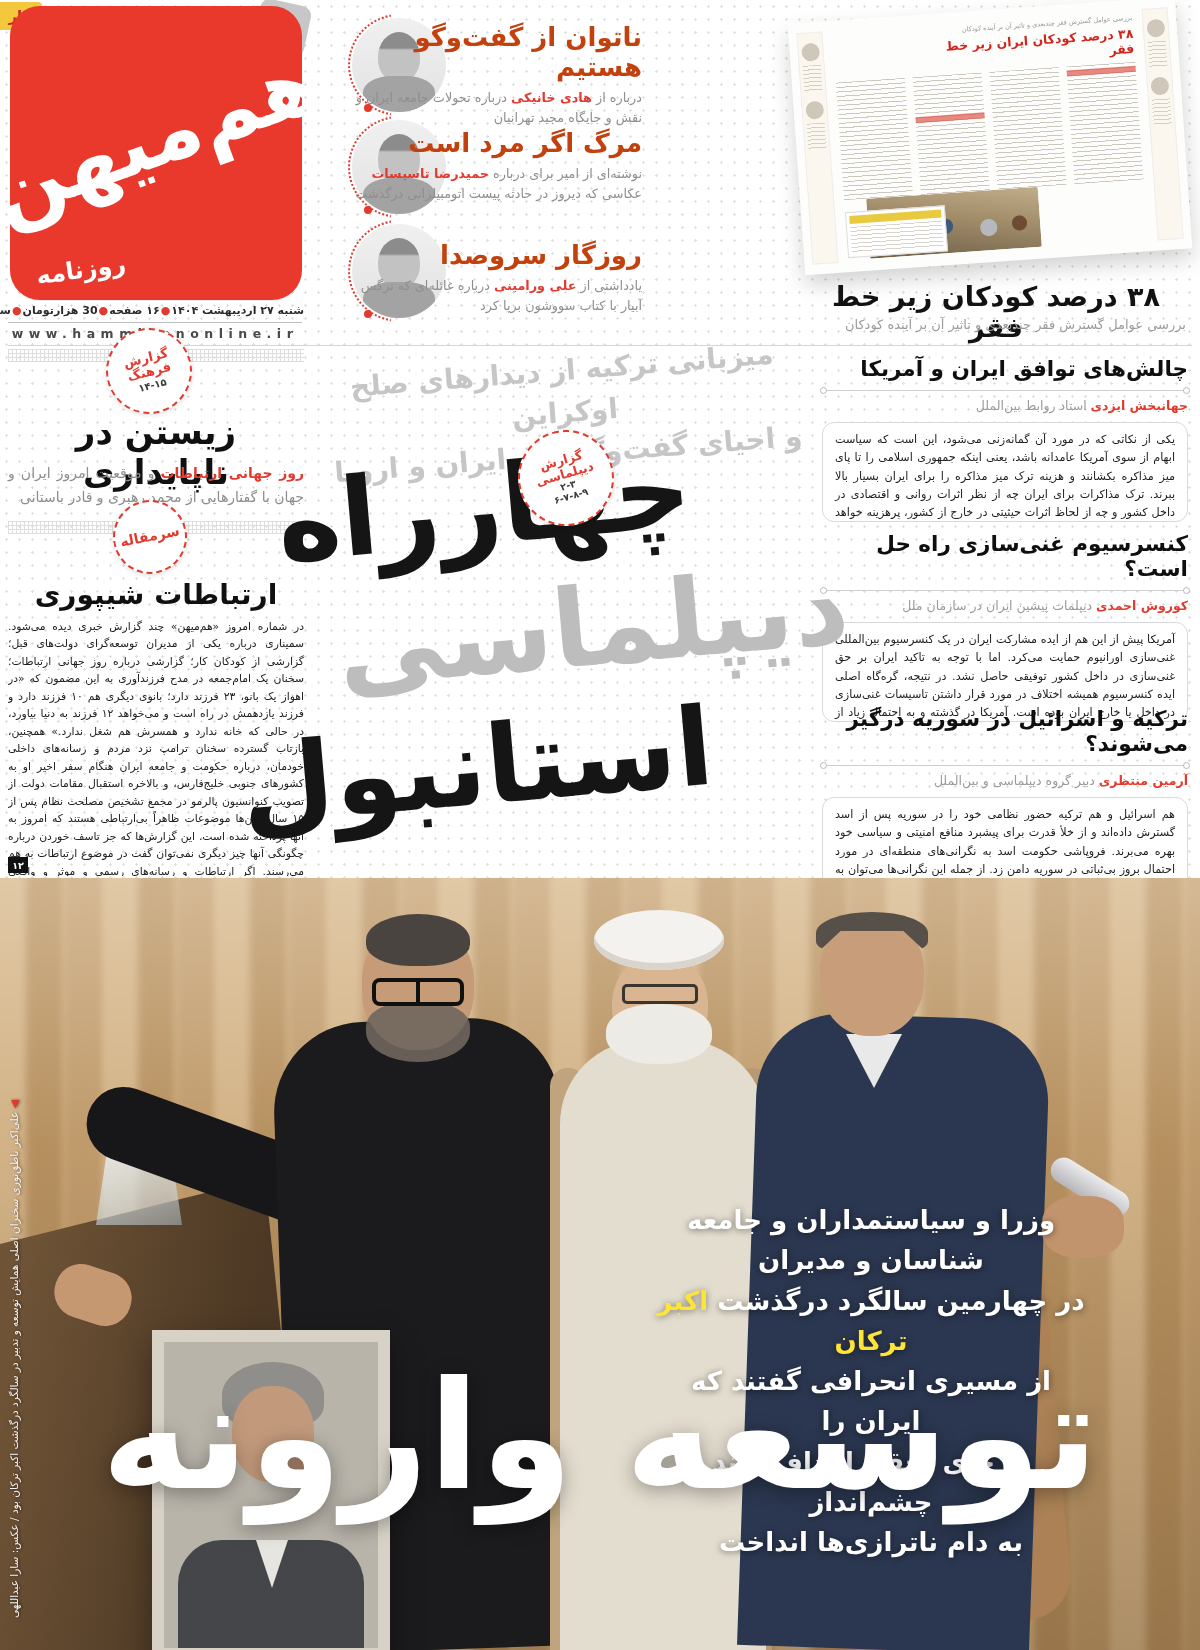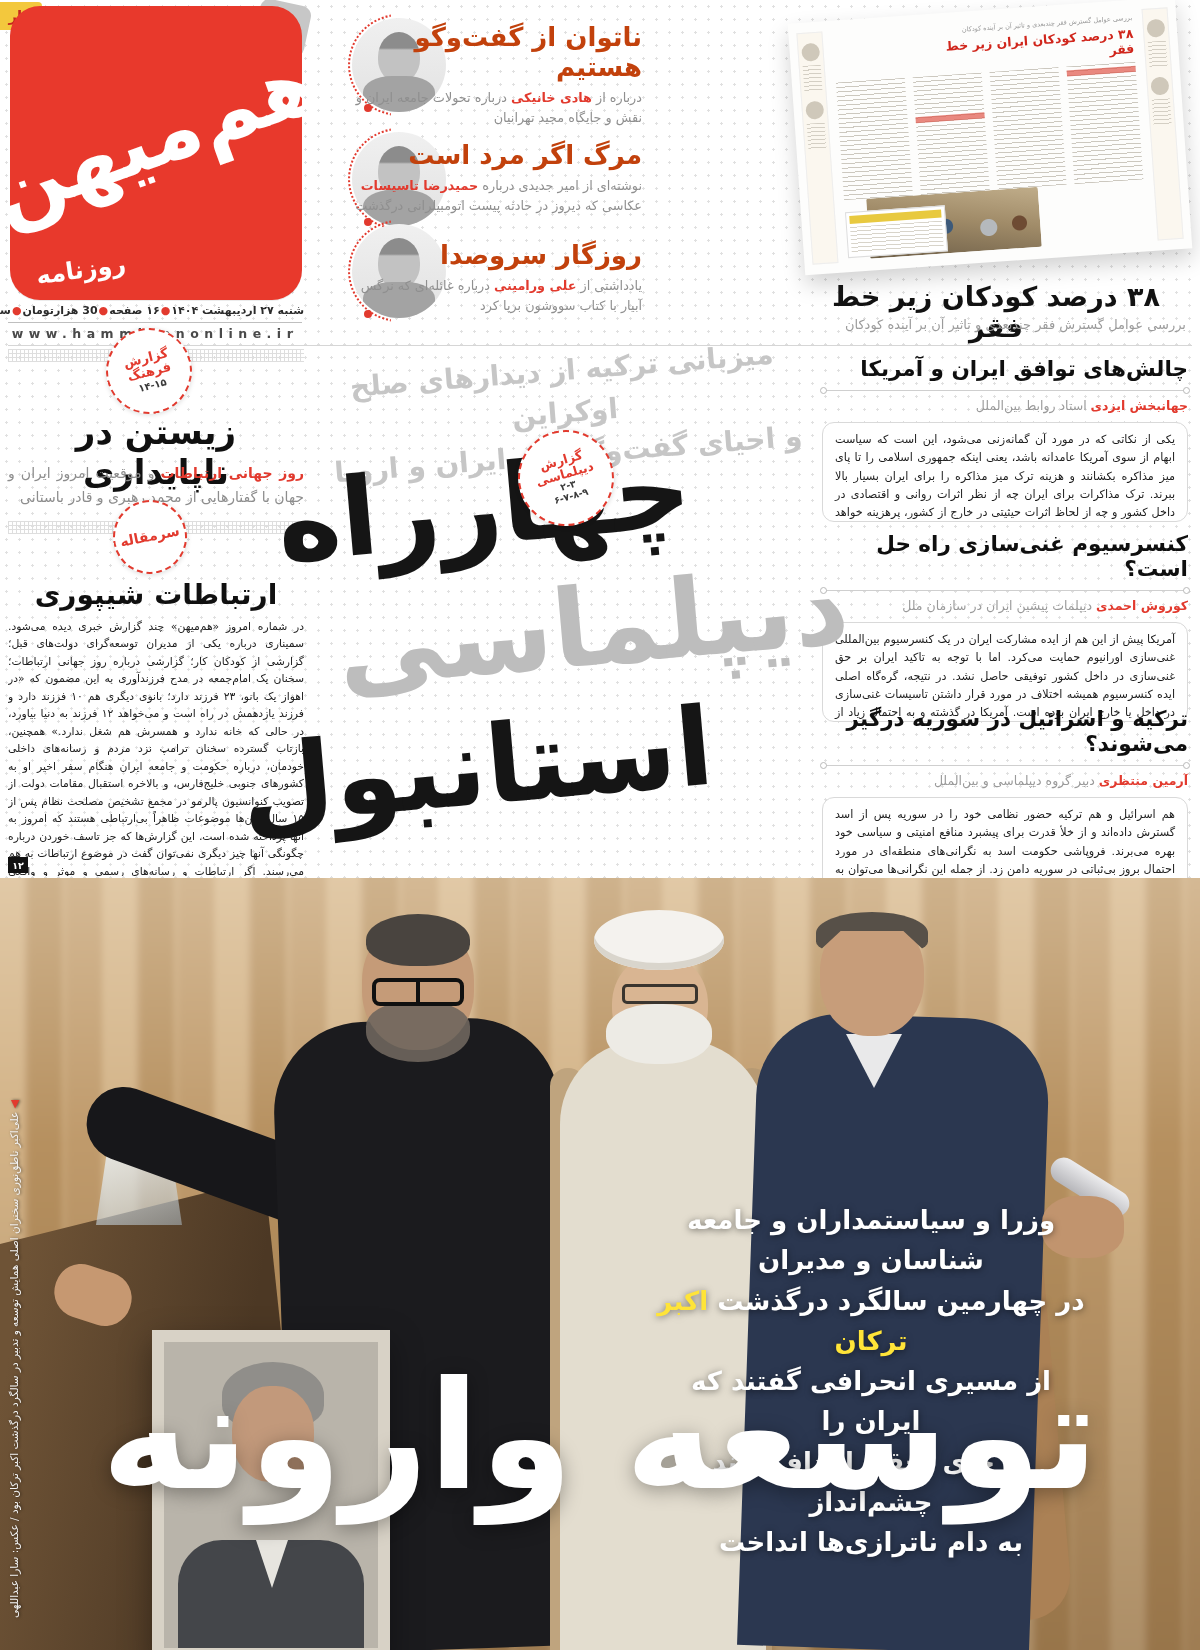--- a/index.html
+++ b/index.html
@@ -33,21 +33,21 @@
   .logo-sub{position:absolute;left:26px;bottom:16px;color:#fff;font-size:24px;font-weight:bold;transform:rotate(-8deg);}
   .dateline{left:6px;top:304px;width:298px;font-size:11px;font-weight:bold;color:#2b2b2b;text-align:center;white-space:nowrap;}
   .dateline .dot{color:var(--red);padding:0 1px;}
   .rule-a{left:8px;top:322px;width:294px;height:1px;background:#bfbfbf;}
   .website{left:8px;top:326px;width:294px;direction:ltr;text-align:center;font-size:12.5px;font-weight:bold;
     letter-spacing:5.5px;color:#4a4a4a;white-space:nowrap;}
   .rule-full{left:8px;top:345px;width:1184px;height:1px;background:#d6d6d6;}
 
   
   .teaser{left:340px;width:424px;}
-  .t1{top:14px;height:100px;} .t2{top:128px;height:102px;} .t3{top:220px;height:106px;}
+  .t1{top:14px;height:100px;} .t2{top:116px;height:102px;} .t3{top:220px;height:106px;}
   .t-photo{position:absolute;right:318px;top:4px;width:94px;height:94px;border-radius:50%;
     background:linear-gradient(#f0f0f0,#e2e2e2);overflow:hidden;}
   .t-photo .head{position:absolute;left:26px;top:14px;width:42px;height:50px;border-radius:50% 50% 45% 45%;
     background:linear-gradient(#8c8c8c 32%,#c2c2c2 36%);}
   .t-photo .torso{position:absolute;left:11px;top:58px;width:72px;height:40px;border-radius:40% 40% 0 0;background:#a3a3a3;}
   .t-arc{position:absolute;right:314px;top:0;width:102px;height:102px;border-radius:50%;
     border:2px dotted var(--red);clip-path:polygon(0 0,42% 0,42% 100%,0 100%);}
   .t-arc::after{content:"";position:absolute;left:14px;bottom:2px;width:8px;height:8px;border-radius:50%;background:var(--red);}
   .t-body{position:absolute;right:122px;left:6px;text-align:right;}
   .t1 .t-body{top:8px;} .t2 .t-body{top:12px;} .t3 .t-body{top:20px;}
@@ -243,21 +243,21 @@
   </div>
   <div class="abs teaser t2">
     <div class="t-arc"></div>
     <div class="t-photo">
         <div class="head"></div>
         <div class="torso"></div>
       </div>
     <div class="t-body">
       <div class="t-title">مرگ اگر مرد است</div>
       <div class="t-sub">
-        <span>نوشته‌ای از امیر جدیدی درباره</span>
+        <span>نوشته‌ای از امیر برای درباره</span>
         <span class="red">حمیدرضا تاسیسات</span>
         <span>عکاسی که دیروز در حادثه پیست اتومبیلرانی درگذشت</span>
       </div>
     </div>
   </div>
   <div class="abs teaser t3">
     <div class="t-arc"></div>
     <div class="t-photo">
         <div class="head"></div>
         <div class="torso"></div>

